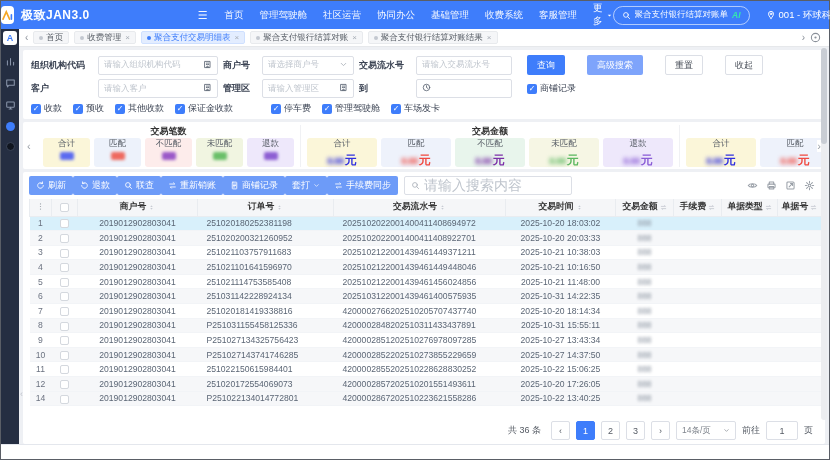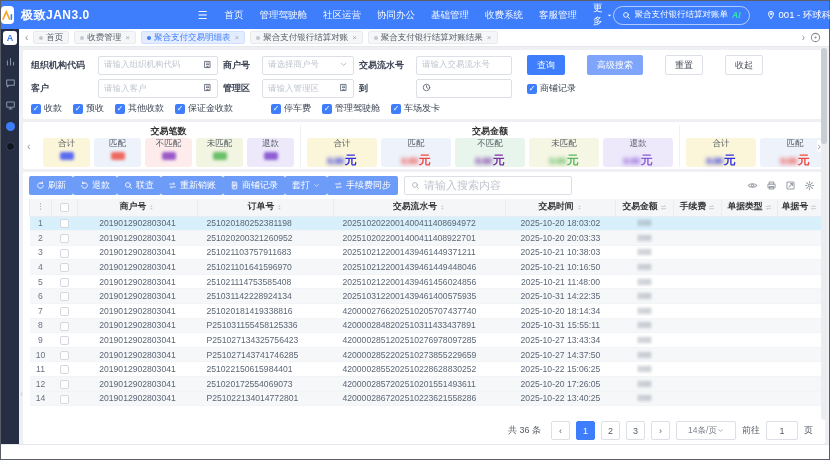--- a/index.html
+++ b/index.html
@@ -73,42 +73,42 @@
 .bar-blob{width:14px;height:8px;border-radius:2px;filter:blur(1.6px)}
 .amt{display:flex;align-items:baseline;gap:1px}
 .amt-digits{font-size:9.5px;font-weight:bold;filter:blur(2px);letter-spacing:-.5px}
 .amt-unit{font-size:12px;font-weight:bold}
 
 .table-card{background:#fff;margin:3px 4px 0 4px;border-radius:2px;flex:1;display:flex;flex-direction:column;padding:4px 6px 0;min-height:0}
 .toolbar{display:flex;align-items:center;gap:6px;flex:0 0 auto}
 .tb-btns{display:flex;}
 .tbtn{background:#6d9bf8;color:#fff;height:19px;border-radius:2px;padding:0 7px;display:flex;align-items:center;gap:3px;font-size:9px;cursor:pointer;white-space:nowrap}
 .tb-search{width:168px;height:19px;border:1px solid #dcdfe6;border-radius:2px;display:flex;align-items:center;gap:4px;padding:0 6px;color:#aab0b8;cursor:text}
-.tb-search .ph{font-size:11px;color:#bfc5cd;white-space:nowrap}
+.tb-search .ph{font-size:14px;color:#bfc5cd;white-space:nowrap}
 .tb-icons{margin-left:auto;display:flex;gap:8px;color:#9aa0a8;padding-right:4px}
 .tb-icons .icn{cursor:pointer}
 .tbl-wrap{margin-top:4px}
 table{width:100%;border-collapse:collapse;table-layout:fixed}
 thead th{background:#f5f6f8;height:17px;font-size:8.8px;color:#333;font-weight:bold;border:1px solid #e9ecf0;border-top:none;white-space:nowrap;overflow:hidden}
 .th-inner{display:inline-flex;align-items:center;gap:2px}
 .th-sort{color:#b8bdc6}
 tbody td{height:14.6px;font-size:8.6px;color:#5b6675;text-align:center;white-space:nowrap;overflow:hidden;border-bottom:1px solid #f2f4f7;padding:0}
 tbody td.l{text-align:left;padding-left:9px}
 tbody tr.even{background:#f6f7f9}
 tbody tr.sel{background:#d8f0fb}
 .idx{color:#6b7280}
 .row-cb{display:inline-block;width:9px;height:9px;border:1px solid #d4d8de;border-radius:2px;background:#fff;vertical-align:middle;cursor:pointer}
 .mask{display:inline-block;filter:blur(1.8px);color:#8a93a0;font-size:8.5px}
 
 .pager{margin-top:auto;height:27px;display:flex;align-items:center;justify-content:flex-end;gap:6px;font-size:9px;color:#555b64;padding:0 6px;flex:0 0 auto}
 .pg-total{margin-right:4px}
 .pg-pages{display:flex;gap:6px}
 .pg-btn{min-width:19px;height:19px;border:1px solid #dcdfe6;border-radius:2px;background:#fff;display:flex;align-items:center;justify-content:center;font-size:9px;color:#555b64;cursor:pointer;padding:0 4px}
 .pg-btn.active{background:#3e7dfb;border-color:#3e7dfb;color:#fff}
-.pg-size{width:60px;height:19px;border:1px solid #dcdfe6;border-radius:2px;background:#fff;display:flex;align-items:center;justify-content:center;padding:0 5px;color:#80868e;cursor:pointer;font-size:8.5px}
+.pg-size{width:60px;height:19px;border:1px solid #dcdfe6;border-radius:2px;background:#fff;display:flex;align-items:center;justify-content:space-between;padding:0 5px;color:#80868e;cursor:pointer;font-size:8.5px}
 .pg-goto{width:32px;height:19px;border:1px solid #dcdfe6;border-radius:2px;background:#fff;display:flex;align-items:center;justify-content:center;cursor:text}
 
 .statusbar{height:15px;background:#fff;border-top:1px solid #e4e7ed;position:relative;font-size:8.8px;color:#5a5e66;flex:0 0 auto}
 .st{position:absolute;top:17px;white-space:nowrap}
 .st.ready{left:9px}
 .st.user{left:253px}
 .st.db{left:424px}
 .st.period{left:50%;transform:translateX(-50%)}
 .st.online{right:11px}
 

